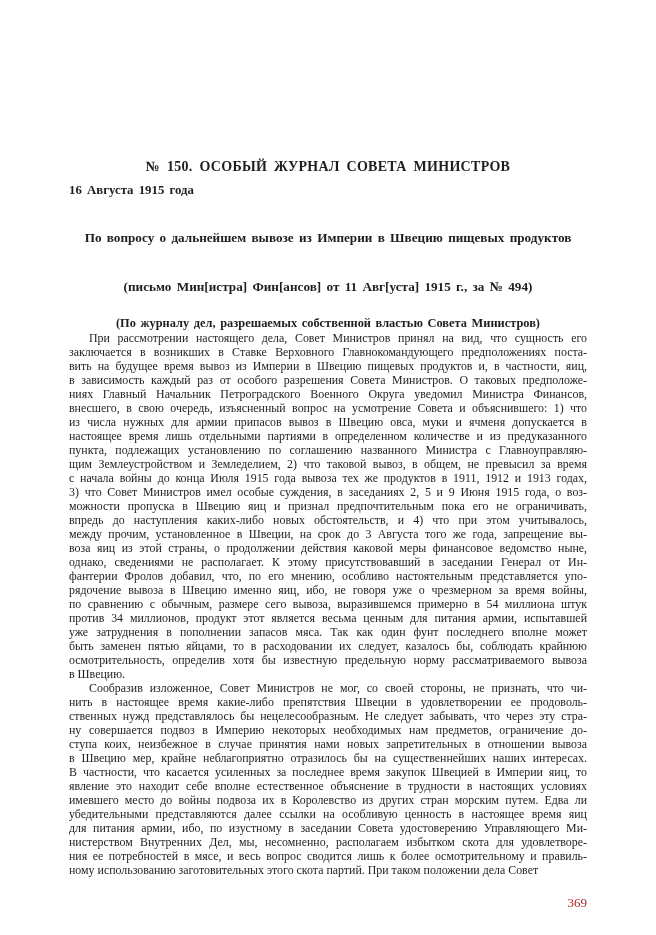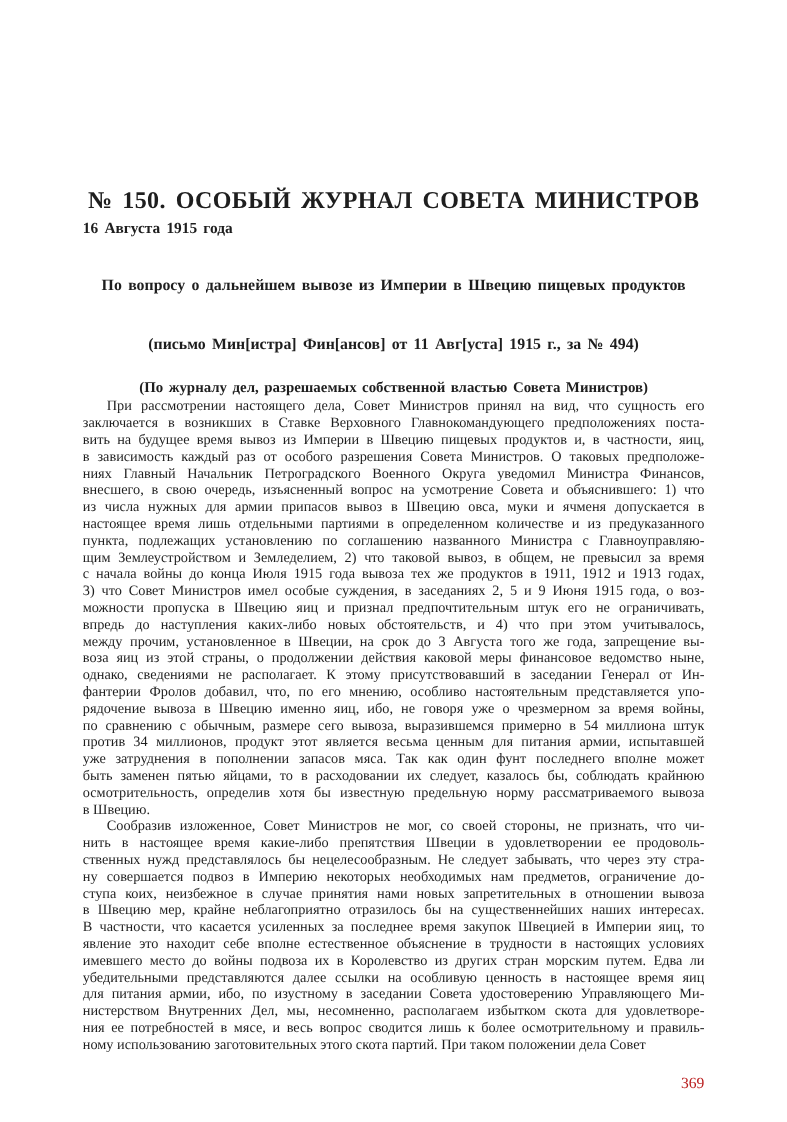--- a/index.html
+++ b/index.html
@@ -15,21 +15,21 @@
     background: #ffffff;
     position: relative;
     box-sizing: border-box;
   }
   .content {
     width: 518px;
     margin: 0 auto;
     padding-top: 158px;
   }
   .title {
-    font-size: 20px;
+    font-size: 14px;
     font-weight: bold;
     text-align: center;
     white-space: nowrap;
     word-spacing: 3px;
     letter-spacing: 0.3px;
     line-height: 18px;
   }
   .date {
     font-size: 12.8px;
     font-weight: bold;
@@ -97,21 +97,21 @@
           <div class="line">вить на будущее время вывоз из Империи в Швецию пищевых продуктов и, в частности, яиц,</div>
           <div class="line">в зависимость каждый раз от особого разрешения Совета Министров. О таковых предположе-</div>
           <div class="line">ниях Главный Начальник Петроградского Военного Округа уведомил Министра Финансов,</div>
           <div class="line">внесшего, в свою очередь, изъясненный вопрос на усмотрение Совета и объяснившего: 1) что</div>
           <div class="line">из числа нужных для армии припасов вывоз в Швецию овса, муки и ячменя допускается в</div>
           <div class="line">настоящее время лишь отдельными партиями в определенном количестве и из предуказанного</div>
           <div class="line">пункта, подлежащих установлению по соглашению названного Министра с Главноуправляю-</div>
           <div class="line">щим Землеустройством и Земледелием, 2) что таковой вывоз, в общем, не превысил за время</div>
           <div class="line">с начала войны до конца Июля 1915 года вывоза тех же продуктов в 1911, 1912 и 1913 годах,</div>
           <div class="line">3) что Совет Министров имел особые суждения, в заседаниях 2, 5 и 9 Июня 1915 года, о воз-</div>
-          <div class="line">можности пропуска в Швецию яиц и признал предпочтительным штук его не ограничивать,</div>
+          <div class="line">можности пропуска в Швецию яиц и признал предпочтительным пока его не ограничивать,</div>
           <div class="line">впредь до наступления каких-либо новых обстоятельств, и 4) что при этом учитывалось,</div>
           <div class="line">между прочим, установленное в Швеции, на срок до 3 Августа того же года, запрещение вы-</div>
           <div class="line">воза яиц из этой страны, о продолжении действия каковой меры финансовое ведомство ныне,</div>
           <div class="line">однако, сведениями не располагает. К этому присутствовавший в заседании Генерал от Ин-</div>
           <div class="line">фантерии Фролов добавил, что, по его мнению, особливо настоятельным представляется упо-</div>
           <div class="line">рядочение вывоза в Швецию именно яиц, ибо, не говоря уже о чрезмерном за время войны,</div>
           <div class="line">по сравнению с обычным, размере сего вывоза, выразившемся примерно в 54 миллиона штук</div>
           <div class="line">против 34 миллионов, продукт этот является весьма ценным для питания армии, испытавшей</div>
           <div class="line">уже затруднения в пополнении запасов мяса. Так как один фунт последнего вполне может</div>
           <div class="line">быть заменен пятью яйцами, то в расходовании их следует, казалось бы, соблюдать крайнюю</div>

